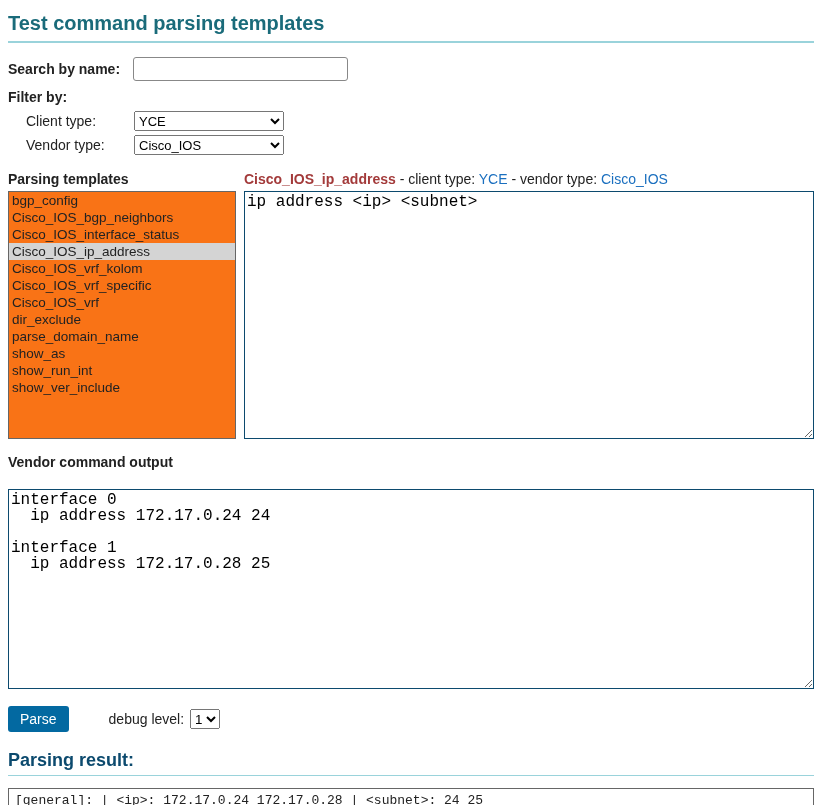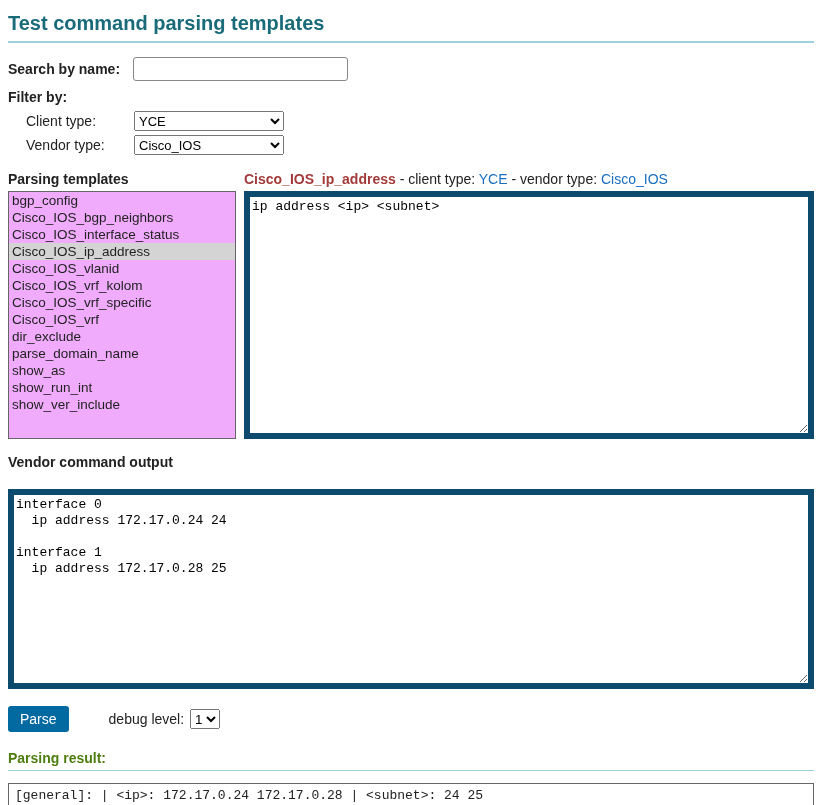--- a/index.html
+++ b/index.html
@@ -70,21 +70,21 @@
   .section-label {
     font-weight: 700;
     font-size: 14px;
     margin-bottom: 4px;
   }
   .listbox {
     width: 100%;
     height: 248px;
     border: 1px solid #666;
     overflow-y: scroll;
-    background: #f0abfc;
+    background: #f97316;
     font-size: 13.5px;
     line-height: 17px;
   }
   .listbox .item {
     padding: 0 3px;
     white-space: nowrap;
     cursor: default;
   }
   .listbox .item.selected {
     background: #d4d4d4;
@@ -97,22 +97,22 @@
   .tmpl-header {
     font-size: 14px;
     margin-bottom: 4px;
   }
   .tmpl-name { color: #a33a3a; font-weight: 700; }
   .tmpl-link { color: #1a6fbf; }
 
   textarea.mono {
     width: 100%;
     font-family: "Courier New", Courier, monospace;
-    font-size: 13px;
-    border: 6px solid #0c4a6e;
+    font-size: 16px;
+    border: 1px solid #0c4a6e;
     resize: both;
     background: #fff;
     line-height: 16px;
   }
   .tmpl-content { height: 248px; }
   .sample-out { height: 200px; margin-top:19px; }
   .section-label-wide { font-weight:700; font-size:14px; margin-top:12px; }
 
   .controls {
     display: flex;
@@ -126,23 +126,23 @@
     border: none;
     padding: 5px 12px;
     font-size: 14px;
     border-radius: 3px;
     cursor: pointer;
   }
   .debug-wrap { display:flex; align-items:center; gap:6px; font-size:14px; }
   .debug-wrap select { height: 20px; }
 
   h2.result-h {
-    font-size: 14px;
-    font-weight: 700;
-    color: #4d7c0f;
+    font-size: 18px;
+    font-weight: 700;
+    color: #0c4a6e;
     margin: 18px 0 4px 0;
   }
   .result-box {
     border: 1px solid #666;
     padding: 4px 6px;
     font-family: "Courier New", Courier, monospace;
     font-size: 13px;
     min-height: 30px;
     background: #fff;
     white-space: pre;
@@ -178,21 +178,20 @@
 </div>
 
 <div class="mid-section">
   <div class="left-col">
     <div class="section-label">Parsing templates</div>
     <div class="listbox" id="template-list">
         <div class="item">bgp_config</div>
         <div class="item">Cisco_IOS_bgp_neighbors</div>
         <div class="item">Cisco_IOS_interface_status</div>
         <div class="item selected">Cisco_IOS_ip_address</div>
-        <div class="item">Cisco_IOS_vlanid</div>
         <div class="item">Cisco_IOS_vrf_kolom</div>
         <div class="item">Cisco_IOS_vrf_specific</div>
         <div class="item">Cisco_IOS_vrf</div>
         <div class="item">dir_exclude</div>
         <div class="item">parse_domain_name</div>
         <div class="item">show_as</div>
         <div class="item">show_run_int</div>
         <div class="item">show_ver_include</div>
       </div>
   </div>

